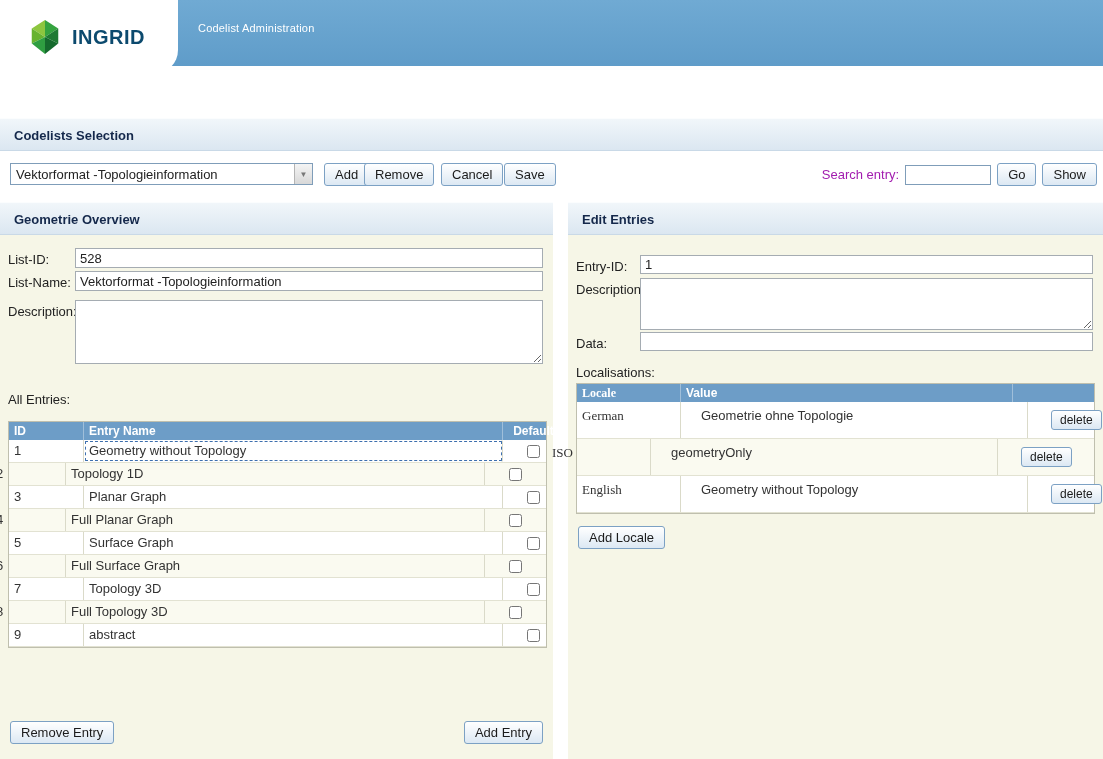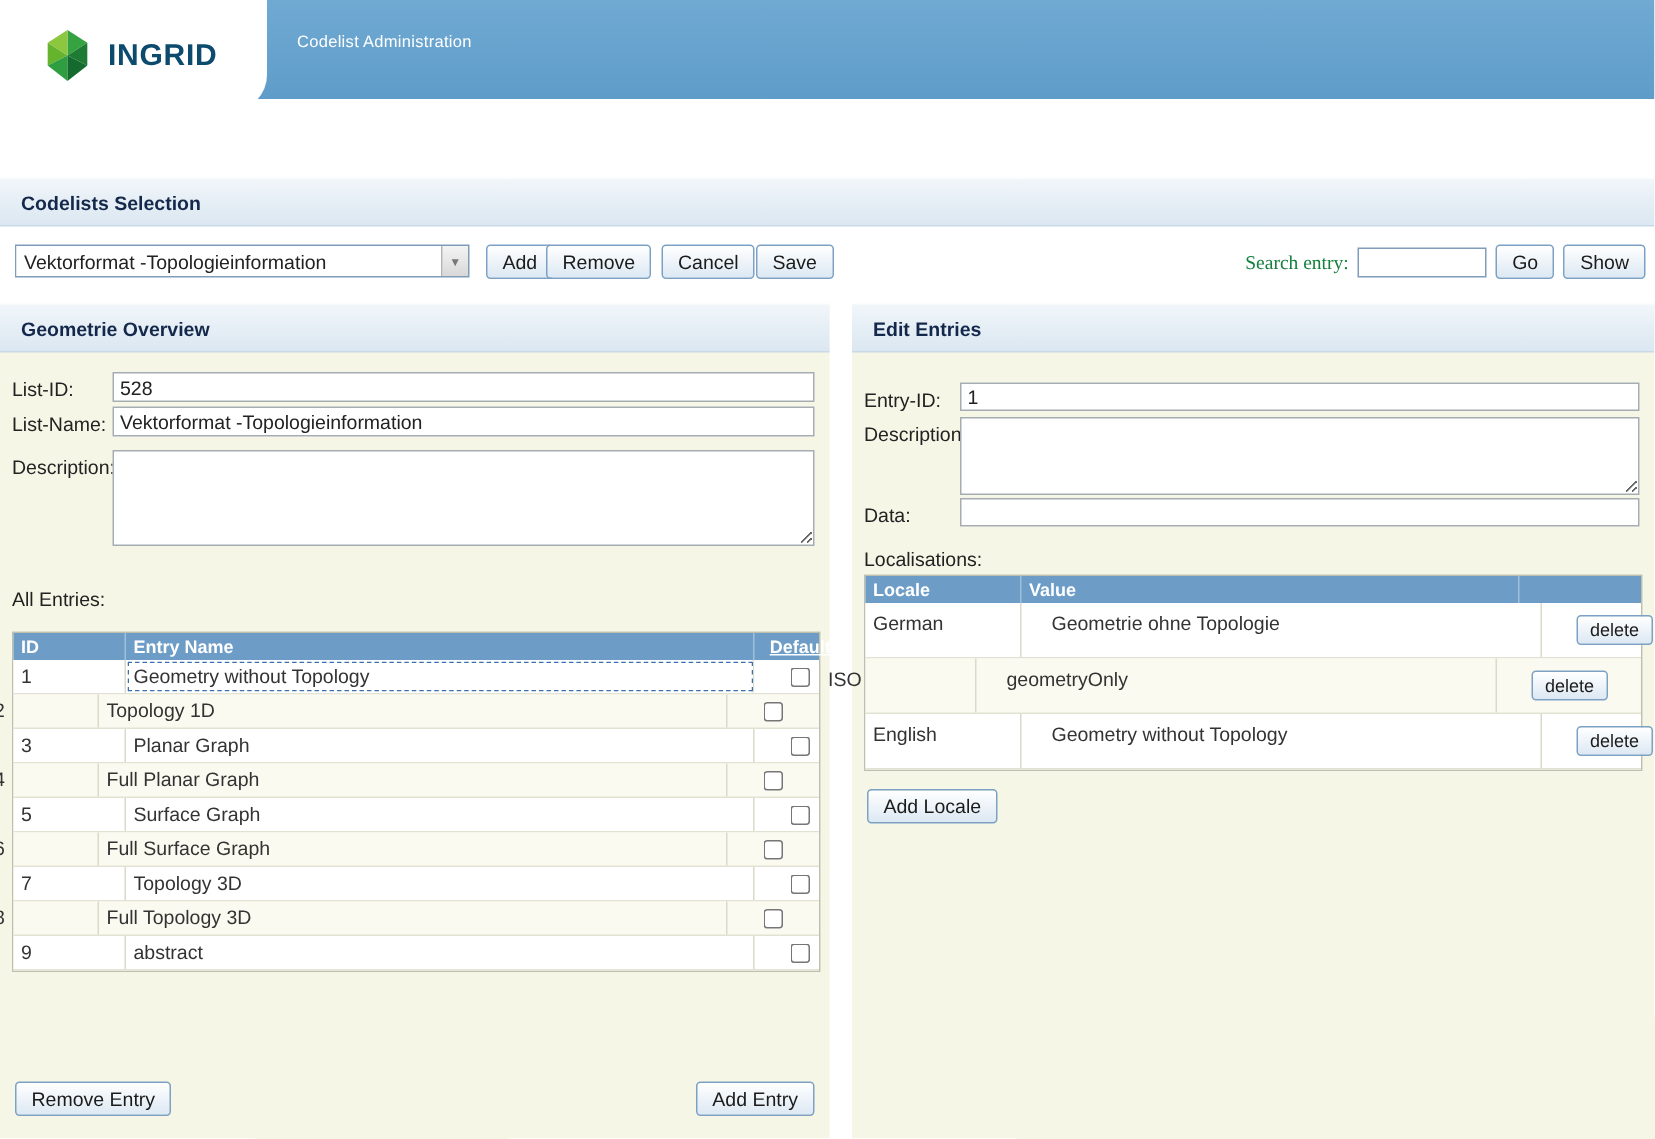--- a/index.html
+++ b/index.html
@@ -64,21 +64,21 @@
     border:1px solid #7ca1c4; border-radius:3px;
     font-family:"Liberation Sans",sans-serif;
     font-size:13px; color:#1b1b1b;
     padding:3px 10px; cursor:pointer; white-space:nowrap;
   }
   .btn-add    { position:absolute; left:324px; top:1px; }
   .btn-remove { position:absolute; left:364px; top:1px; }
   .btn-cancel { position:absolute; left:441px; top:1px; }
   .btn-save   { position:absolute; left:504px; top:1px; }
   .search-area { position:absolute; right:6px; top:1px; display:flex; align-items:center; gap:6px; }
-  .search-label { color:#15803d;font-family:Liberation Serif, serif; }
+  .search-label { color:#a21caf; }
   .search-input {
     width:86px; height:20px; border:1px solid #7f9db9; padding:0 4px;
     font-family:"Liberation Sans",sans-serif; font-size:13px;
   }
 
   
   .panel { position:absolute; top:202px; height:557px; background:#f6f6e7; }
   .panel-left  { left:0;    width:553px; }
   .panel-right { left:568px; width:535px; }
   .panel .section-bar { width:100%; }
@@ -97,21 +97,21 @@
   .lbl-list-name { left:8px;  top:73px; }
   .inp-list-name { left:75px; top:69px; width:468px; height:20px; }
   .lbl-desc-l    { left:8px;  top:102px; }
   .ta-desc-l     { left:75px; top:98px; width:468px; height:64px; }
   .lbl-all-entries { left:8px; top:190px; }
 
   
   .tbl { position:absolute; border:1px solid #bfbfae; background:#fff; }
   .thead { display:flex; background:#6d9dc7; color:#fff; font-weight:bold; font-size:12px; height:18px; line-height:18px; }
   .th { padding-left:5px; border-right:1px solid rgba(255,255,255,0.35); overflow:hidden; }
-  .th:last-child { border-right:none;text-decoration:underline; }
+  .th:last-child { border-right:none; }
   .trow { display:flex; background:#ffffff; border-bottom:1px solid #e2e2d2; }
   .trow.alt { background:#fafaf0;justify-content:flex-end; }
   .td { padding-left:5px; border-right:1px solid #dadac9; overflow:hidden; white-space:nowrap; }
   .td:last-child { border-right:none; }
 
   .entries-tbl { left:8px; top:219px; width:539px; }
   .entries-tbl .c-id   { width:75px;  flex:0 0 auto; }
   .entries-tbl .c-name { width:419px; flex:0 0 auto; }
   .entries-tbl .c-def  { width:61px;  flex:0 0 auto; display:flex; justify-content:center; align-items:center; padding-left:0; }
   .entries-tbl .trow { height:23px; line-height:22px; }
@@ -126,21 +126,21 @@
   
   .lbl-entry-id { left:8px;  top:57px; }
   .inp-entry-id { left:72px; top:53px; width:453px; height:19px; }
   .lbl-desc-r   { left:8px;  top:80px; }
   .ta-desc-r    { left:72px; top:76px; width:453px; height:52px; }
   .lbl-data     { left:8px;  top:134px; }
   .inp-data     { left:72px; top:130px; width:453px; height:19px; }
   .lbl-localisations { left:8px; top:163px; }
 
   .locale-tbl { left:8px; top:181px; width:519px; }
-  .locale-tbl .c-locale { width:104px; flex:0 0 auto; }
+  .locale-tbl .c-locale { width:104px; flex:0 0 auto;font-family:Liberation Serif, serif; }
   .locale-tbl .c-value  { width:332px; flex:0 0 auto; }
   .locale-tbl .c-action { width:81px;  flex:0 0 auto; display:flex; align-items:center; padding-left:8px; }
   .locale-tbl .trow { height:37px;gap:15px; }
   .locale-tbl .td { padding-top:6px; }
   .locale-tbl .td.c-action { padding-top:0; }
   .btn-delete { padding:2px 8px; font-size:12px; }
 
   .btn-add-locale { position:absolute; left:10px; top:324px; }
 </style>
 </head>

